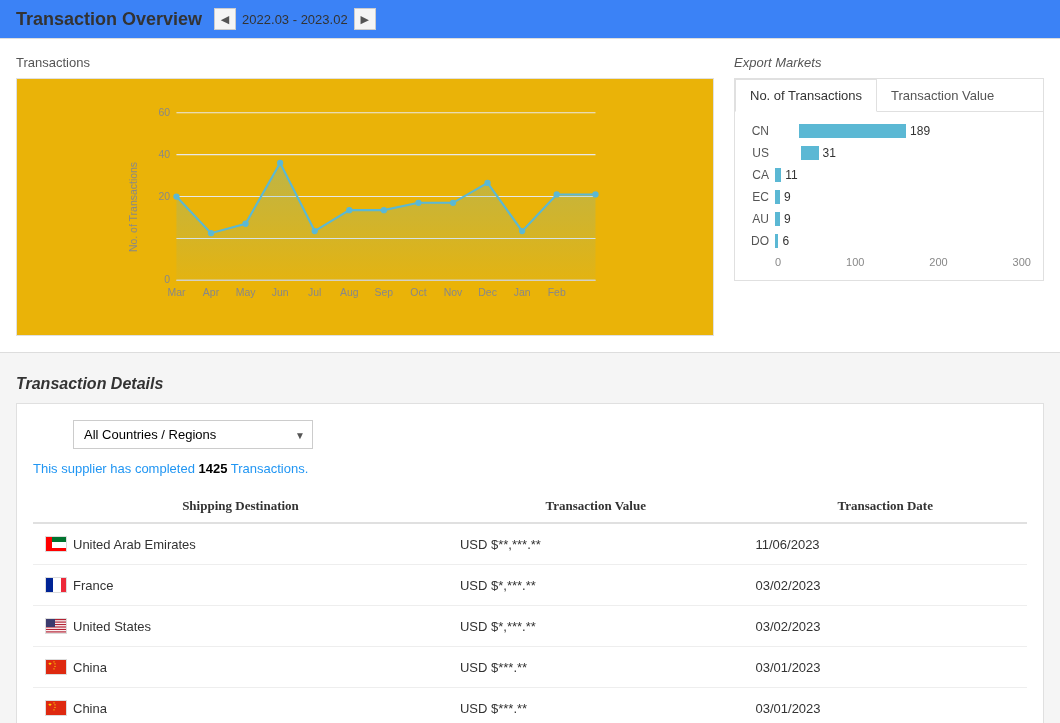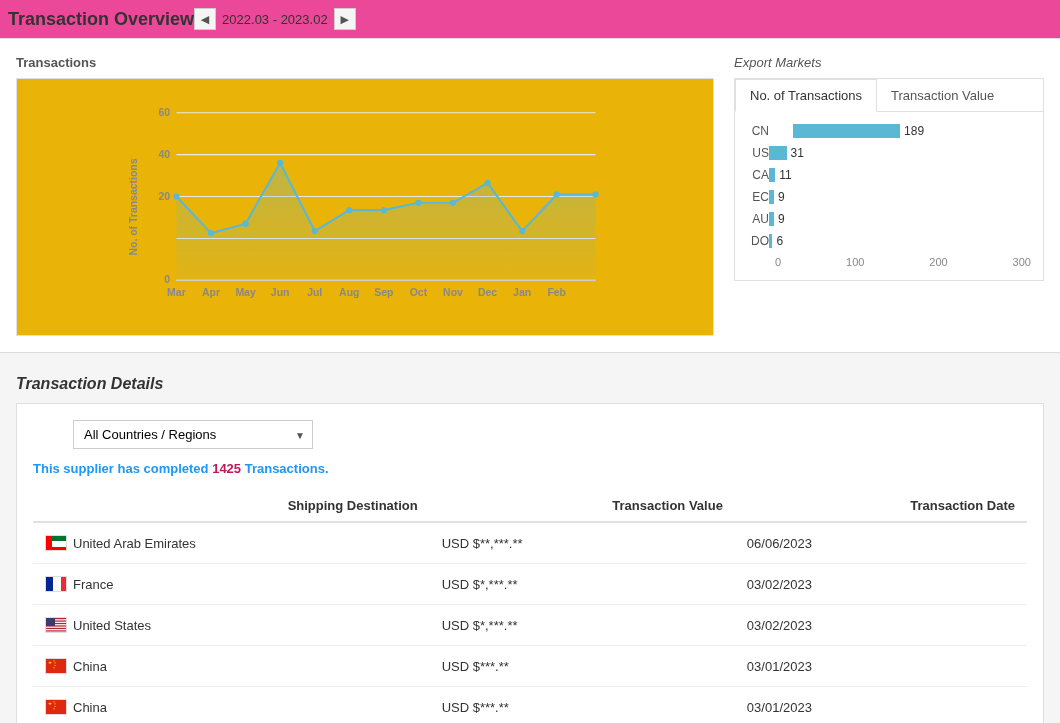--- a/index.html
+++ b/index.html
@@ -2,26 +2,26 @@
 <html><head>
   <meta charset="utf-8">
   <style>
     * { box-sizing: border-box; margin: 0; padding: 0; }
     body { font-family: Arial, sans-serif; font-size: 13px; background: #f0f0f0; color: #333; }
 
     .page-wrapper { background: #f0f0f0; padding: 0; }
 
     
     .header-bar {
-      background: #ec4899;
+      background: #3b82f6;
       border-bottom: 1px solid #ddd;
-      padding: 8px 8px;
+      padding: 8px 16px;
       display: flex;
       align-items: center;
-      gap: 0;
+      gap: 12px;
     }
     .header-title {
       font-size: 18px;
       font-weight: bold;
       color: #333;
     }
     .date-nav {
       display: flex;
       align-items: center;
       gap: 6px;
@@ -47,21 +47,20 @@
     .charts-section {
       background: #fff;
       padding: 16px;
       display: flex;
       gap: 20px;
       border-bottom: 1px solid #ddd;
     }
 
     .chart-panel {
       flex: 1;
-      font-weight: bold;
     }
     .chart-panel-title {
       font-size: 13px;
       color: #555;
       margin-bottom: 8px;
     }
     .chart-box {
       border: 1px solid #e0e0e0;
       padding: 18px;
       background: #eab308;
@@ -113,20 +112,21 @@
       border-bottom: 1px solid #fff;
       margin-bottom: -1px;
     }
     .export-chart-area {
       padding: 12px;
     }
     .bar-row {
       display: flex;
       align-items: center;
       margin-bottom: 8px;
+      gap: 6px;
     }
     .bar-label {
       width: 22px;
       font-size: 12px;
       color: #555;
       text-align: right;
     }
     .bar-fill {
       height: 14px;
       background: #5bb8d4;
@@ -198,37 +198,38 @@
       pointer-events: none;
     }
 
     .supplier-info {
       font-size: 13px;
       color: #555;
       margin-bottom: 14px;
     }
     .supplier-info span {
       color: #2196F3;
-      font-weight: bold;
+      font-weight: normal;
     }
 
     
     table {
       width: 100%;
       border-collapse: collapse;
       font-size: 13px;
     }
     thead tr {
       border-bottom: 2px solid #e0e0e0;
     }
     thead th {
-      text-align: right;
+      text-align: center;
       padding: 8px 12px;
       font-weight: bold;
       color: #333;
+      font-family: Liberation Serif, serif;
     }
     tbody tr {
       border-bottom: 1px solid #eee;
     }
     tbody td {
       padding: 12px 12px;
       vertical-align: middle;
     }
     .country-cell {
       display: flex;
@@ -325,21 +326,21 @@
 
           <div class="bar-row">
             <span class="bar-label">CN</span>
             <div class="bar-row-inner" style="flex:1; display:flex; align-items:center;padding-left:24px;">
               <div class="bar-fill" style="width: calc(189/300 * 170px);"></div>
               <span class="bar-value">189</span>
             </div>
           </div>
           <div class="bar-row">
             <span class="bar-label">US</span>
-            <div class="bar-row-inner" style="flex:1; display:flex; align-items:center;">
+            <div class="bar-row-inner" style="flex:1; display:flex; align-items:center;margin-left:26px;">
               <div class="bar-fill" style="width: calc(31/300 * 170px);"></div>
               <span class="bar-value">31</span>
             </div>
           </div>
           <div class="bar-row">
             <span class="bar-label">CA</span>
             <div class="bar-row-inner" style="flex:1; display:flex; align-items:flex-start;">
               <div class="bar-fill" style="width: calc(11/300 * 170px);"></div>
               <span class="bar-value">11</span>
             </div>
@@ -384,21 +385,21 @@
 
       <div class="filter-row">
         <div class="filter-select-wrapper">
           <select class="filter-select">
             <option>All Countries / Regions</option>
           </select>
         </div>
       </div>
 
       <div class="supplier-info">
-        <span>This supplier has completed </span><span style="color:#be185d; font-weight:bold;">1425</span><span> Transactions.</span>
+        <span>This supplier has completed </span><span style="color:#000000; font-weight:bold;">1425</span><span> Transactions.</span>
       </div>
 
       <table>
         <thead>
           <tr>
             <th>Shipping Destination</th>
             <th>Transaction Value</th>
             <th>Transaction Date</th>
           </tr>
         </thead>
@@ -412,21 +413,21 @@
                     <rect width="22" height="5" y="0" fill="#00732f"></rect>
                     <rect width="22" height="6" y="5" fill="#fff"></rect>
                     <rect width="22" height="5" y="11" fill="#ff0000"></rect>
                     <rect width="6" height="16" x="0" fill="#ff0000"></rect>
                   </svg>
                 </span>
                 <span>United Arab Emirates</span>
               </div>
             </td>
             <td>USD $**,***.**</td>
-            <td>06/06/2023</td>
+            <td>11/06/2023</td>
           </tr>
 
           <tr>
             <td>
               <div class="country-cell">
                 <span style="display:inline-flex; width:22px; height:16px; margin-right:6px; border:1px solid #ddd; flex-shrink:0; overflow:hidden;">
                   <svg width="22" height="16">
                     <rect width="7" height="16" x="0" fill="#002395"></rect>
                     <rect width="8" height="16" x="7" fill="#fff"></rect>
                     <rect width="7" height="16" x="15" fill="#ED2939"></rect>

